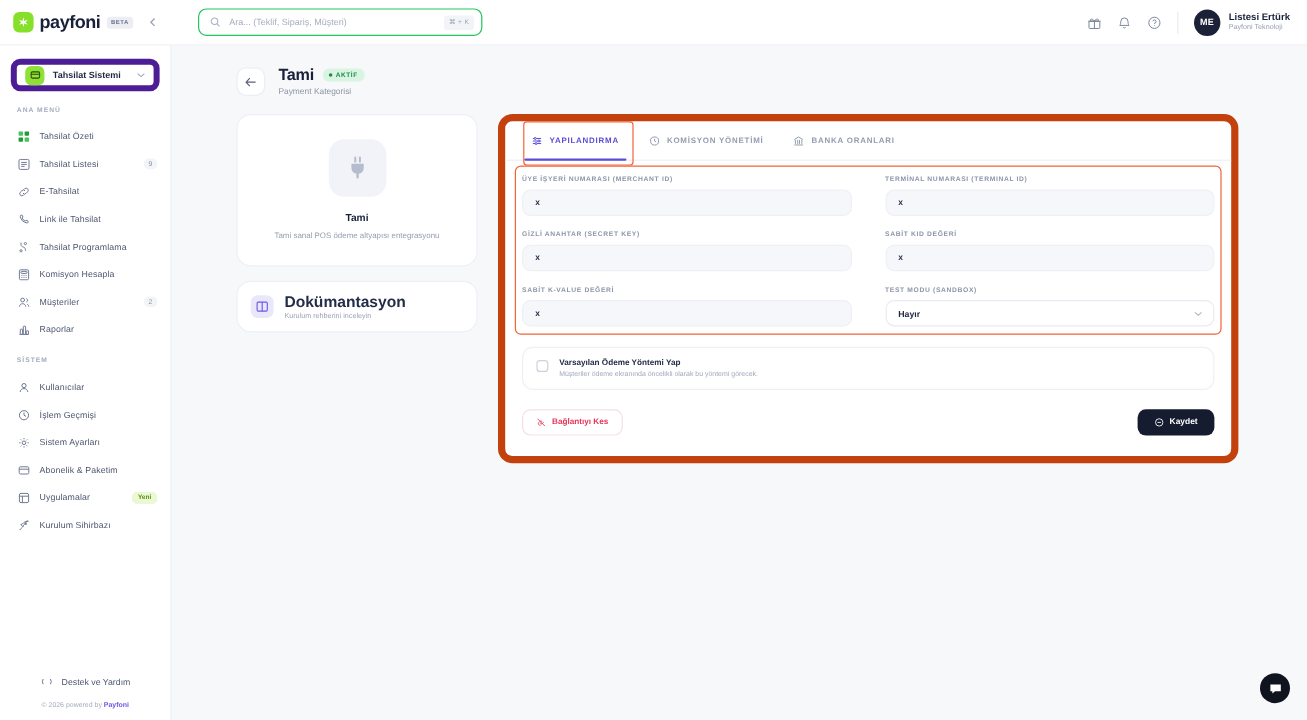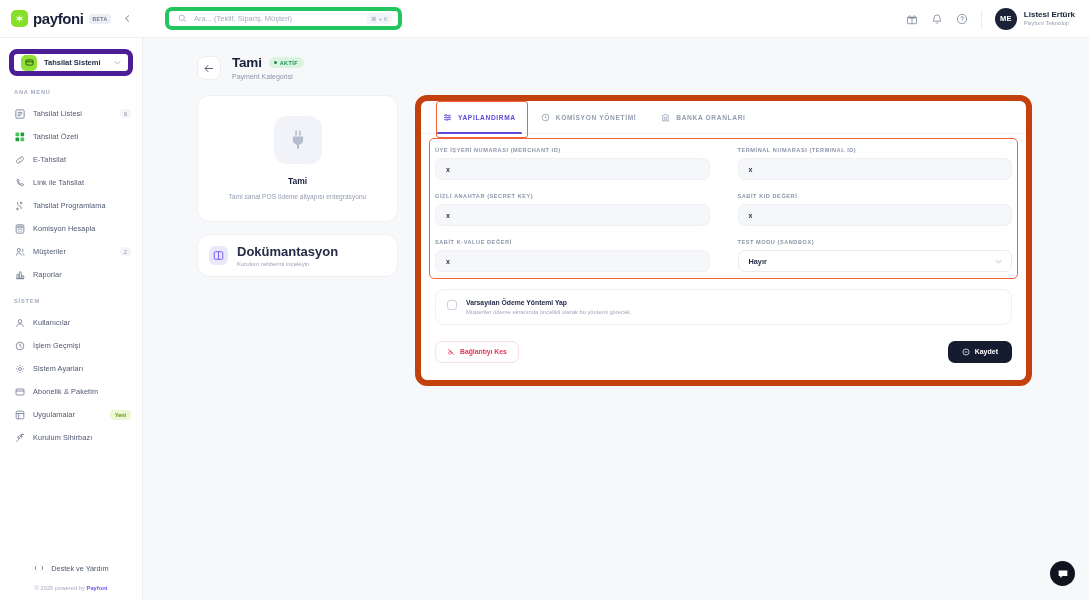--- a/index.html
+++ b/index.html
@@ -46,21 +46,21 @@
     color: #9aa3b8; font-size: 9px;
   }
 
   .topbar-main {
     flex: 1; height: 100%;
     display: flex; align-items: center;
     padding: 0 14px 0 22px;
   }
   .searchbox {
     width: 237px; height: 23px;
-    border: 4px solid #22c55e; border-radius: 7px;
+    border: 1px solid #22c55e; border-radius: 7px;
     background: #fff;
     display: flex; align-items: center; gap: 7px;
     padding: 0 6px 0 9px;
   }
   .search-ic { color: #a9b1c4; display: flex; }
   .search-ph { font-size: 7.5px; color: #a6adbf; flex: 1; }
   .kbd {
     font-size: 5.5px; color: #9aa2b6; background: #f2f4f8;
     border-radius: 3px; padding: 2.5px 4px; letter-spacing: .3px;
   }
@@ -369,39 +369,39 @@
         <svg width="7" height="5" viewBox="0 0 10 6" fill="none" stroke="currentColor" stroke-width="1.2">
             <path d="M1 1.4 L5 4.8 L9 1.4"></path>
           </svg>
       </span>
     </div>
 
     <div class="navgroup-title">ANA MENÜ</div>
 
     <div class="nav-item">
       <span class="nav-ic">
-        <svg width="10" height="10" viewBox="0 0 12 12" fill="none" stroke="currentColor" stroke-width="1">
-            <rect x="1" y="1" width="10" height="10" rx="1.4"></rect>
-            <path d="M3.2 4h5.6M3.2 6h5.6M3.2 8h3.4"></path>
-          </svg>
-      </span>
-      <span class="nav-lbl">Tahsilat Listesi</span>
-      <span class="nav-count">9</span>
-    </div>
-
-    <div class="nav-item">
-      <span class="nav-ic">
         <svg width="10" height="10" viewBox="0 0 12 12">
             <rect x="0.6" y="0.6" width="4.4" height="4.4" rx=".7" fill="#4cc25a"></rect>
             <rect x="6.6" y="0.6" width="4.4" height="4.4" rx=".7" fill="#1f9b3b"></rect>
             <rect x="0.6" y="6.6" width="4.4" height="4.4" rx=".7" fill="#1f9b3b"></rect>
             <rect x="6.6" y="6.6" width="4.4" height="4.4" rx=".7" fill="#4cc25a"></rect>
           </svg>
       </span>
       <span class="nav-lbl">Tahsilat Özeti</span>
+    </div>
+
+    <div class="nav-item">
+      <span class="nav-ic">
+        <svg width="10" height="10" viewBox="0 0 12 12" fill="none" stroke="currentColor" stroke-width="1">
+            <rect x="1" y="1" width="10" height="10" rx="1.4"></rect>
+            <path d="M3.2 4h5.6M3.2 6h5.6M3.2 8h3.4"></path>
+          </svg>
+      </span>
+      <span class="nav-lbl">Tahsilat Listesi</span>
+      <span class="nav-count">9</span>
     </div>
 
     <div class="nav-item">
       <span class="nav-ic">
         <svg width="10" height="10" viewBox="0 0 12 12" fill="none" stroke="currentColor" stroke-width="1">
             <path d="M5 7.2a2 2 0 0 0 3 .2l1.6-1.6a2.1 2.1 0 0 0-3-3L5.9 3.5"></path>
             <path d="M7 4.8a2 2 0 0 0-3-.2L2.4 6.2a2.1 2.1 0 0 0 3 3L6 8.5"></path>
           </svg>
       </span>
       <span class="nav-lbl">E-Tahsilat</span>

